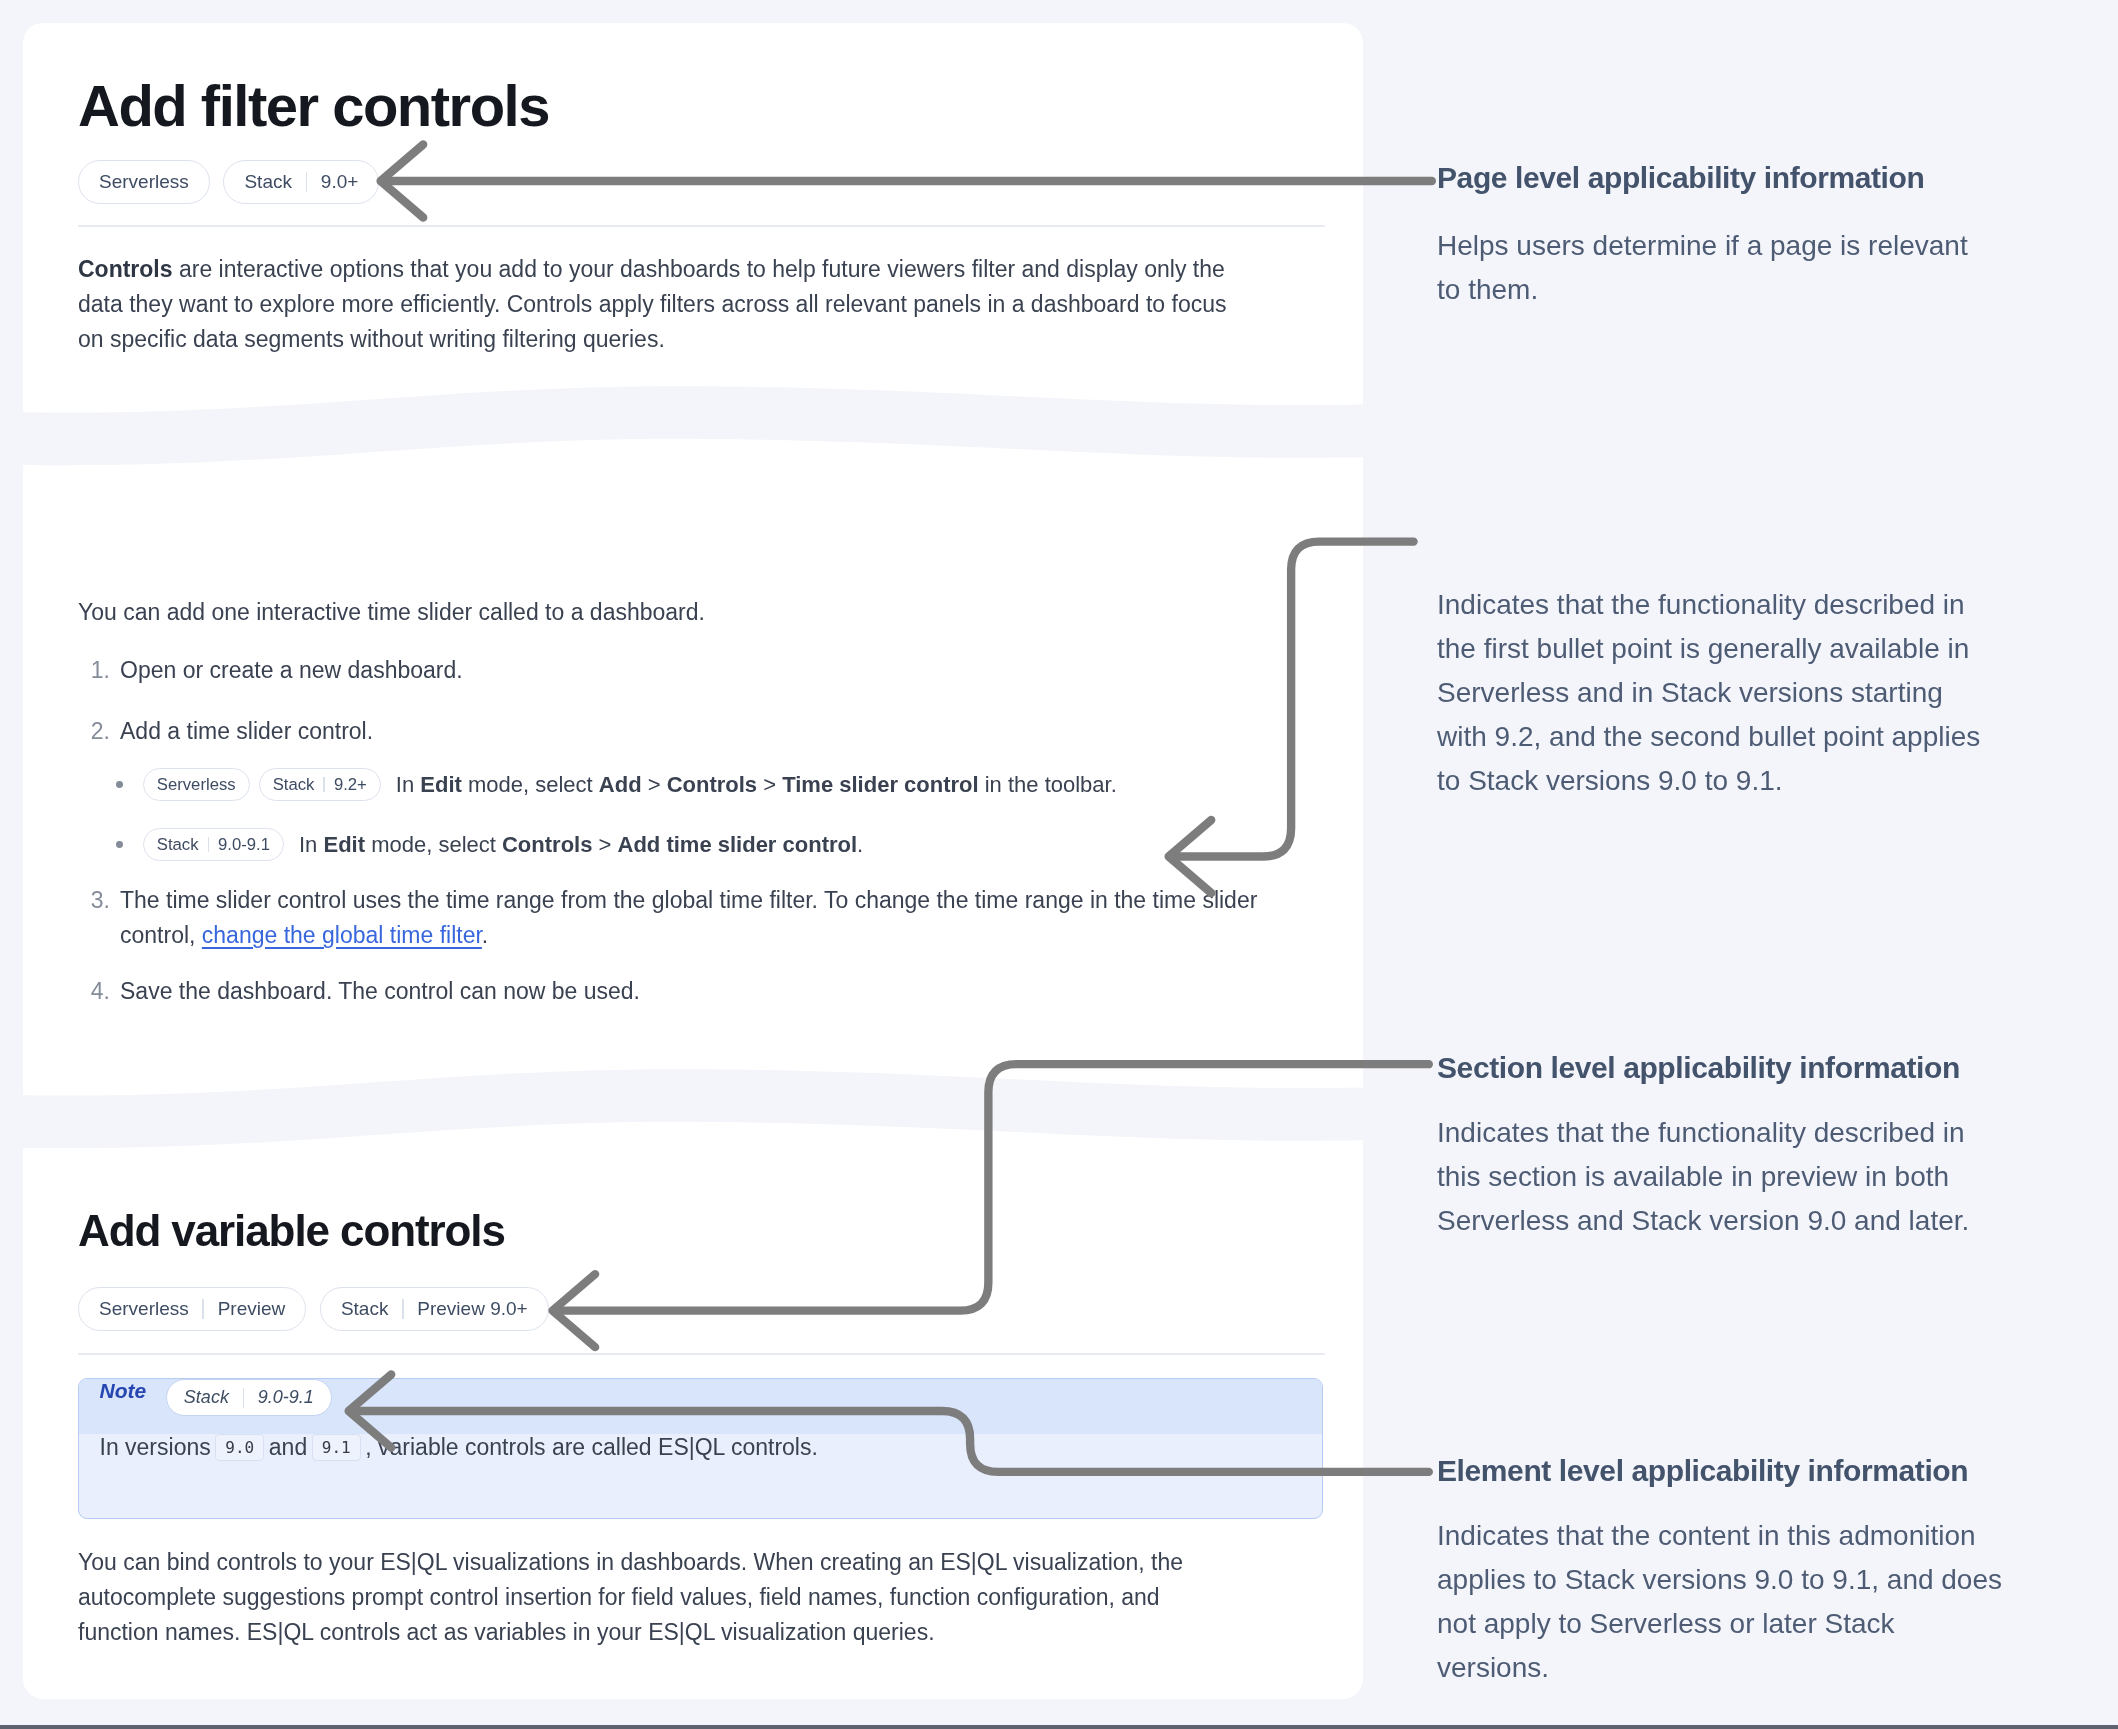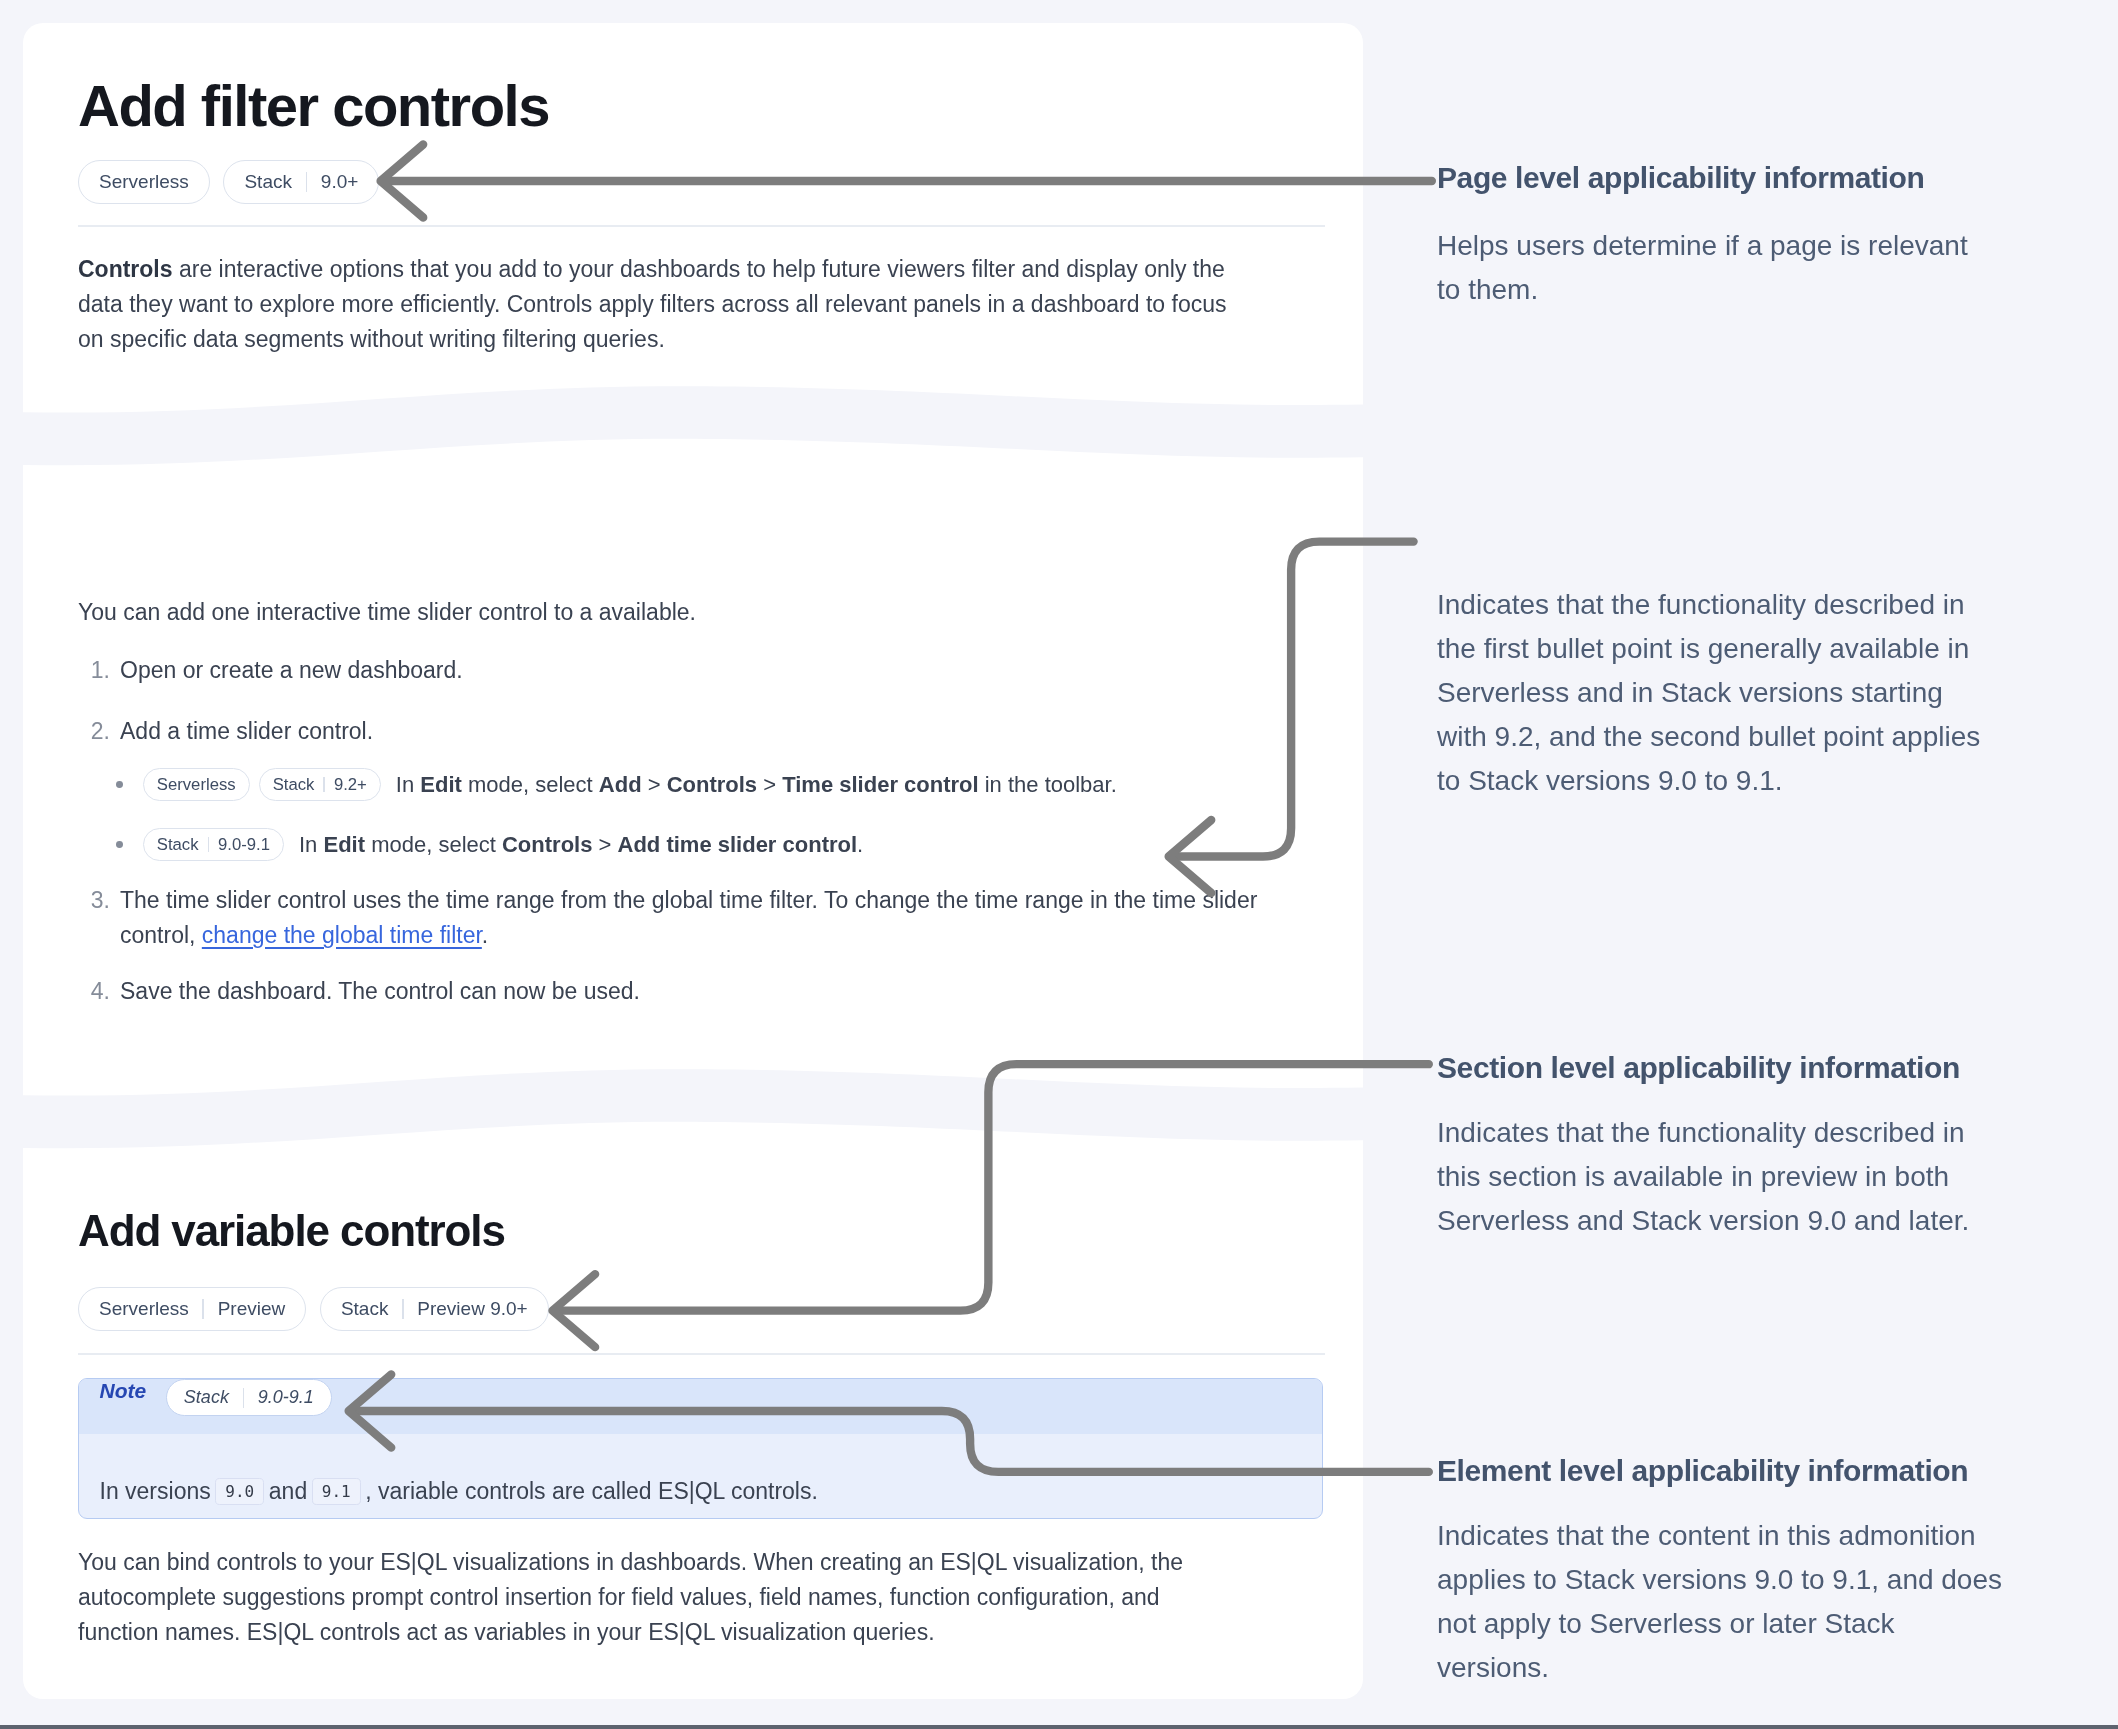--- a/index.html
+++ b/index.html
@@ -58,21 +58,21 @@
   .bullet .dot{width:6.8px;height:6.8px;border-radius:50%;background:var(--muted);margin-right:20px;flex:none;}
   .bullet .pill{margin-right:9px;}
   .bullet .btxt{white-space:nowrap;margin-left:6px;}
   .bullet .btxt b{font-weight:700;}
 
   a.doclink{color:var(--link);text-decoration:underline;text-underline-offset:3.8px;cursor:pointer;}
 
   .note{position:absolute;left:78px;top:1378px;width:1245px;height:141px;border:1.5px solid var(--note-border);border-radius:9px;background:var(--note-body);overflow:hidden;}
   .note-header{height:55px;background:var(--note-header);display:flex;align-items:flex-start;padding:0 20.5px;font-style:italic;}
   .note-title{font-size:21px;font-weight:700;color:var(--note-title);margin-right:20px;}
-  .note-body{height:71px;display:flex;align-items:flex-end;padding:0 20.5px;font-size:23px;color:var(--body);white-space:nowrap;}
+  .note-body{height:71px;display:flex;align-items:flex-start;padding:0 20.5px;font-size:23px;color:var(--body);white-space:nowrap;}
   .code{font-family:"DejaVu Sans Mono",monospace;font-size:16px;color:#343b49;background:var(--code-bg);border:0.8px solid var(--code-border);border-radius:4.6px;padding:3px 9px;margin:0 4.6px;}
 
   .ann-h{position:absolute;left:1437px;width:677px;font-size:30px;font-weight:700;letter-spacing:-0.4px;color:var(--ann-head);white-space:nowrap;}
   .ann-b{position:absolute;left:1437px;width:681px;font-size:28px;line-height:44px;color:var(--ann-body);white-space:pre-line;}
 
   .arrows{position:absolute;inset:0;pointer-events:none;}
   .arrows path{stroke:var(--arrow);stroke-width:11;fill:none;stroke-linecap:round;stroke-linejoin:round;}
 
   .bottom-edge{position:absolute;left:0;right:0;bottom:0;height:3.8px;background:#5d636e;}
 </style>
@@ -107,21 +107,21 @@
     </span>
   </div>
 
   <div class="hr" style="top:225px;"></div>
 
   <p class="para" style="top:252px;"><b>Controls</b><span> are interactive options that you add to your dashboards to help future viewers filter and display only the
 data they want to explore more efficiently. Controls apply filters across all relevant panels in a dashboard to focus
 on specific data segments without writing filtering queries.</span></p>
 
 
-  <div class="lead" style="top:599px;">You can add one interactive time slider control to a available.</div>
+  <div class="lead" style="top:599px;">You can add one interactive time slider called to a dashboard.</div>
 
   <div class="step" style="top:653px;">
     <span class="num">1.</span>
     <span class="stext">Open or create a new dashboard.</span>
   </div>
 
   <div class="step" style="top:714px;">
     <span class="num">2.</span>
     <span class="stext">Add a time slider control.</span>
   </div>

